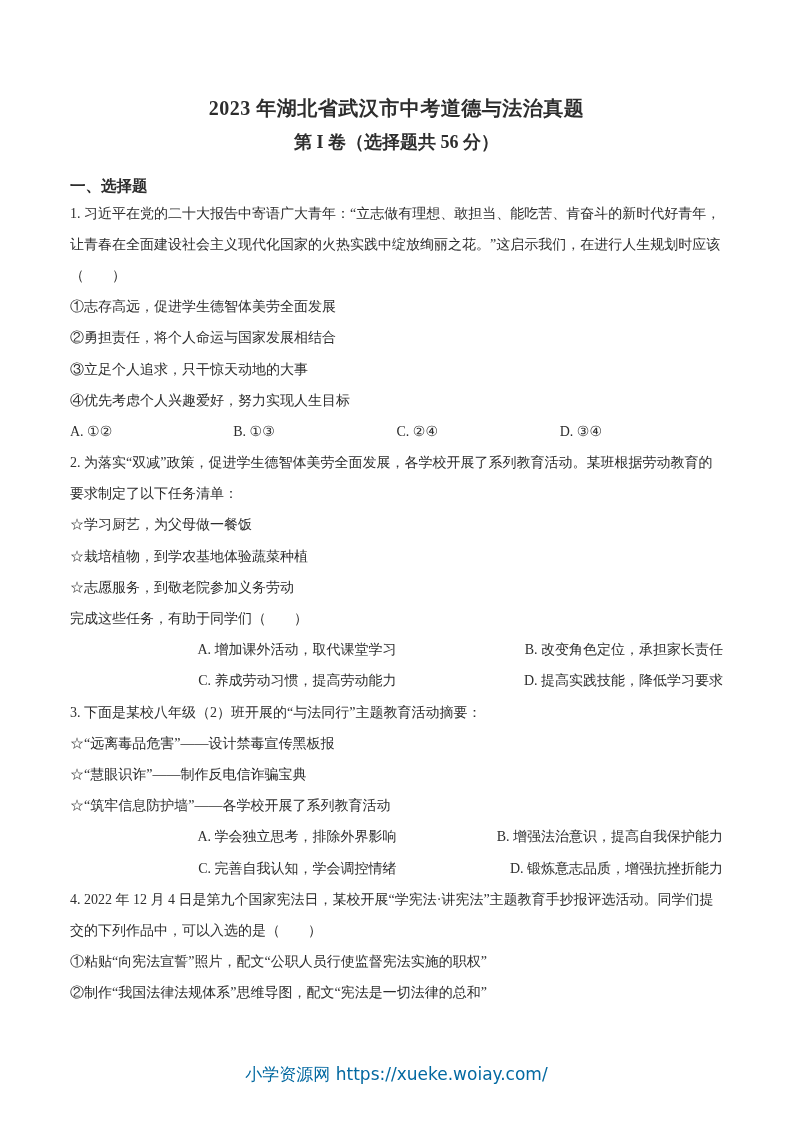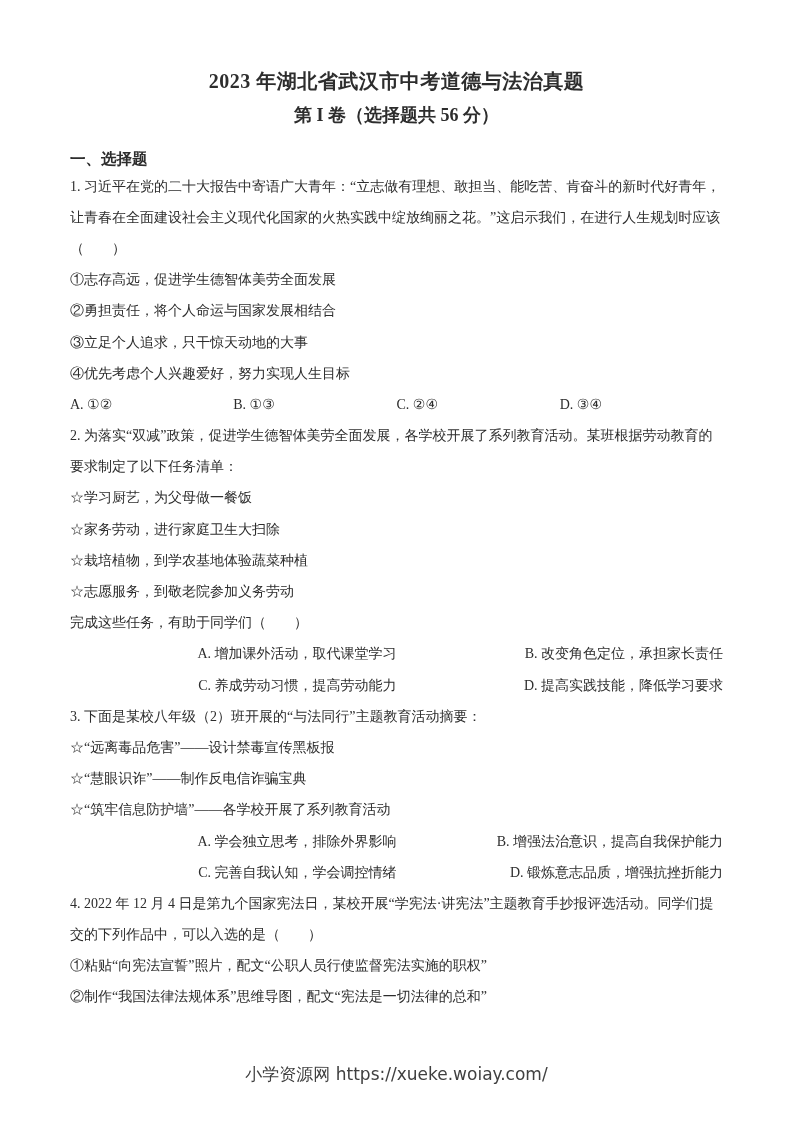--- a/index.html
+++ b/index.html
@@ -6,21 +6,21 @@
   html, body { background: #ffffff; }
   body {
     width: 793px; height: 1122px;
     font-family: "Liberation Serif", "DejaVu Serif", serif;
     color: #2d2d2d;
     overflow: hidden;
   }
   .page {
     position: relative;
     width: 793px; height: 1122px;
-    padding: 68px 70px 0 70px;
+    padding: 95px 70px 0 70px;
     background: #ffffff;
   }
   .title {
     text-align: center;
     font-weight: bold;
     font-size: 20px;
     line-height: 26px;
     letter-spacing: 0.5px;
   }
   .subtitle {
@@ -46,21 +46,21 @@
   }
   .cols4 > span { flex: 0 0 25%; }
   .cols2 > span { flex: 0 0 50%; text-align: right; }
   .footer {
     position: absolute;
     left: 0; right: 0; top: 1063px;
     text-align: center;
     font-family: "DejaVu Sans", "Liberation Sans", sans-serif;
     font-size: 17px;
     line-height: 22px;
-    color: #404040;
+    color: #0369a1;
   }
 </style>
 </head>
 <body>
 
 <div class="page">
 
   <div class="title">2023 年湖北省武汉市中考道德与法治真题</div>
   <div class="subtitle">第 I 卷（选择题共 56 分）</div>
   <div class="section-heading">一、选择题</div>
@@ -78,21 +78,20 @@
       <span>B. ①③</span>
       <span>C. ②④</span>
       <span>D. ③④</span>
     </div>
   </div>
 
   <div>
     <div class="line">2. 为落实“双减”政策，促进学生德智体美劳全面发展，各学校开展了系列教育活动。某班根据劳动教育的</div>
     <div class="line">要求制定了以下任务清单：</div>
     <div class="line">☆学习厨艺，为父母做一餐饭</div>
-    <div class="line">☆家务劳动，进行家庭卫生大扫除</div>
     <div class="line">☆栽培植物，到学农基地体验蔬菜种植</div>
     <div class="line">☆志愿服务，到敬老院参加义务劳动</div>
     <div class="line">完成这些任务，有助于同学们（　　）</div>
     <div class="line cols2">
       <span>A. 增加课外活动，取代课堂学习</span>
       <span>B. 改变角色定位，承担家长责任</span>
     </div>
     <div class="line cols2">
       <span>C. 养成劳动习惯，提高劳动能力</span>
       <span>D. 提高实践技能，降低学习要求</span>

